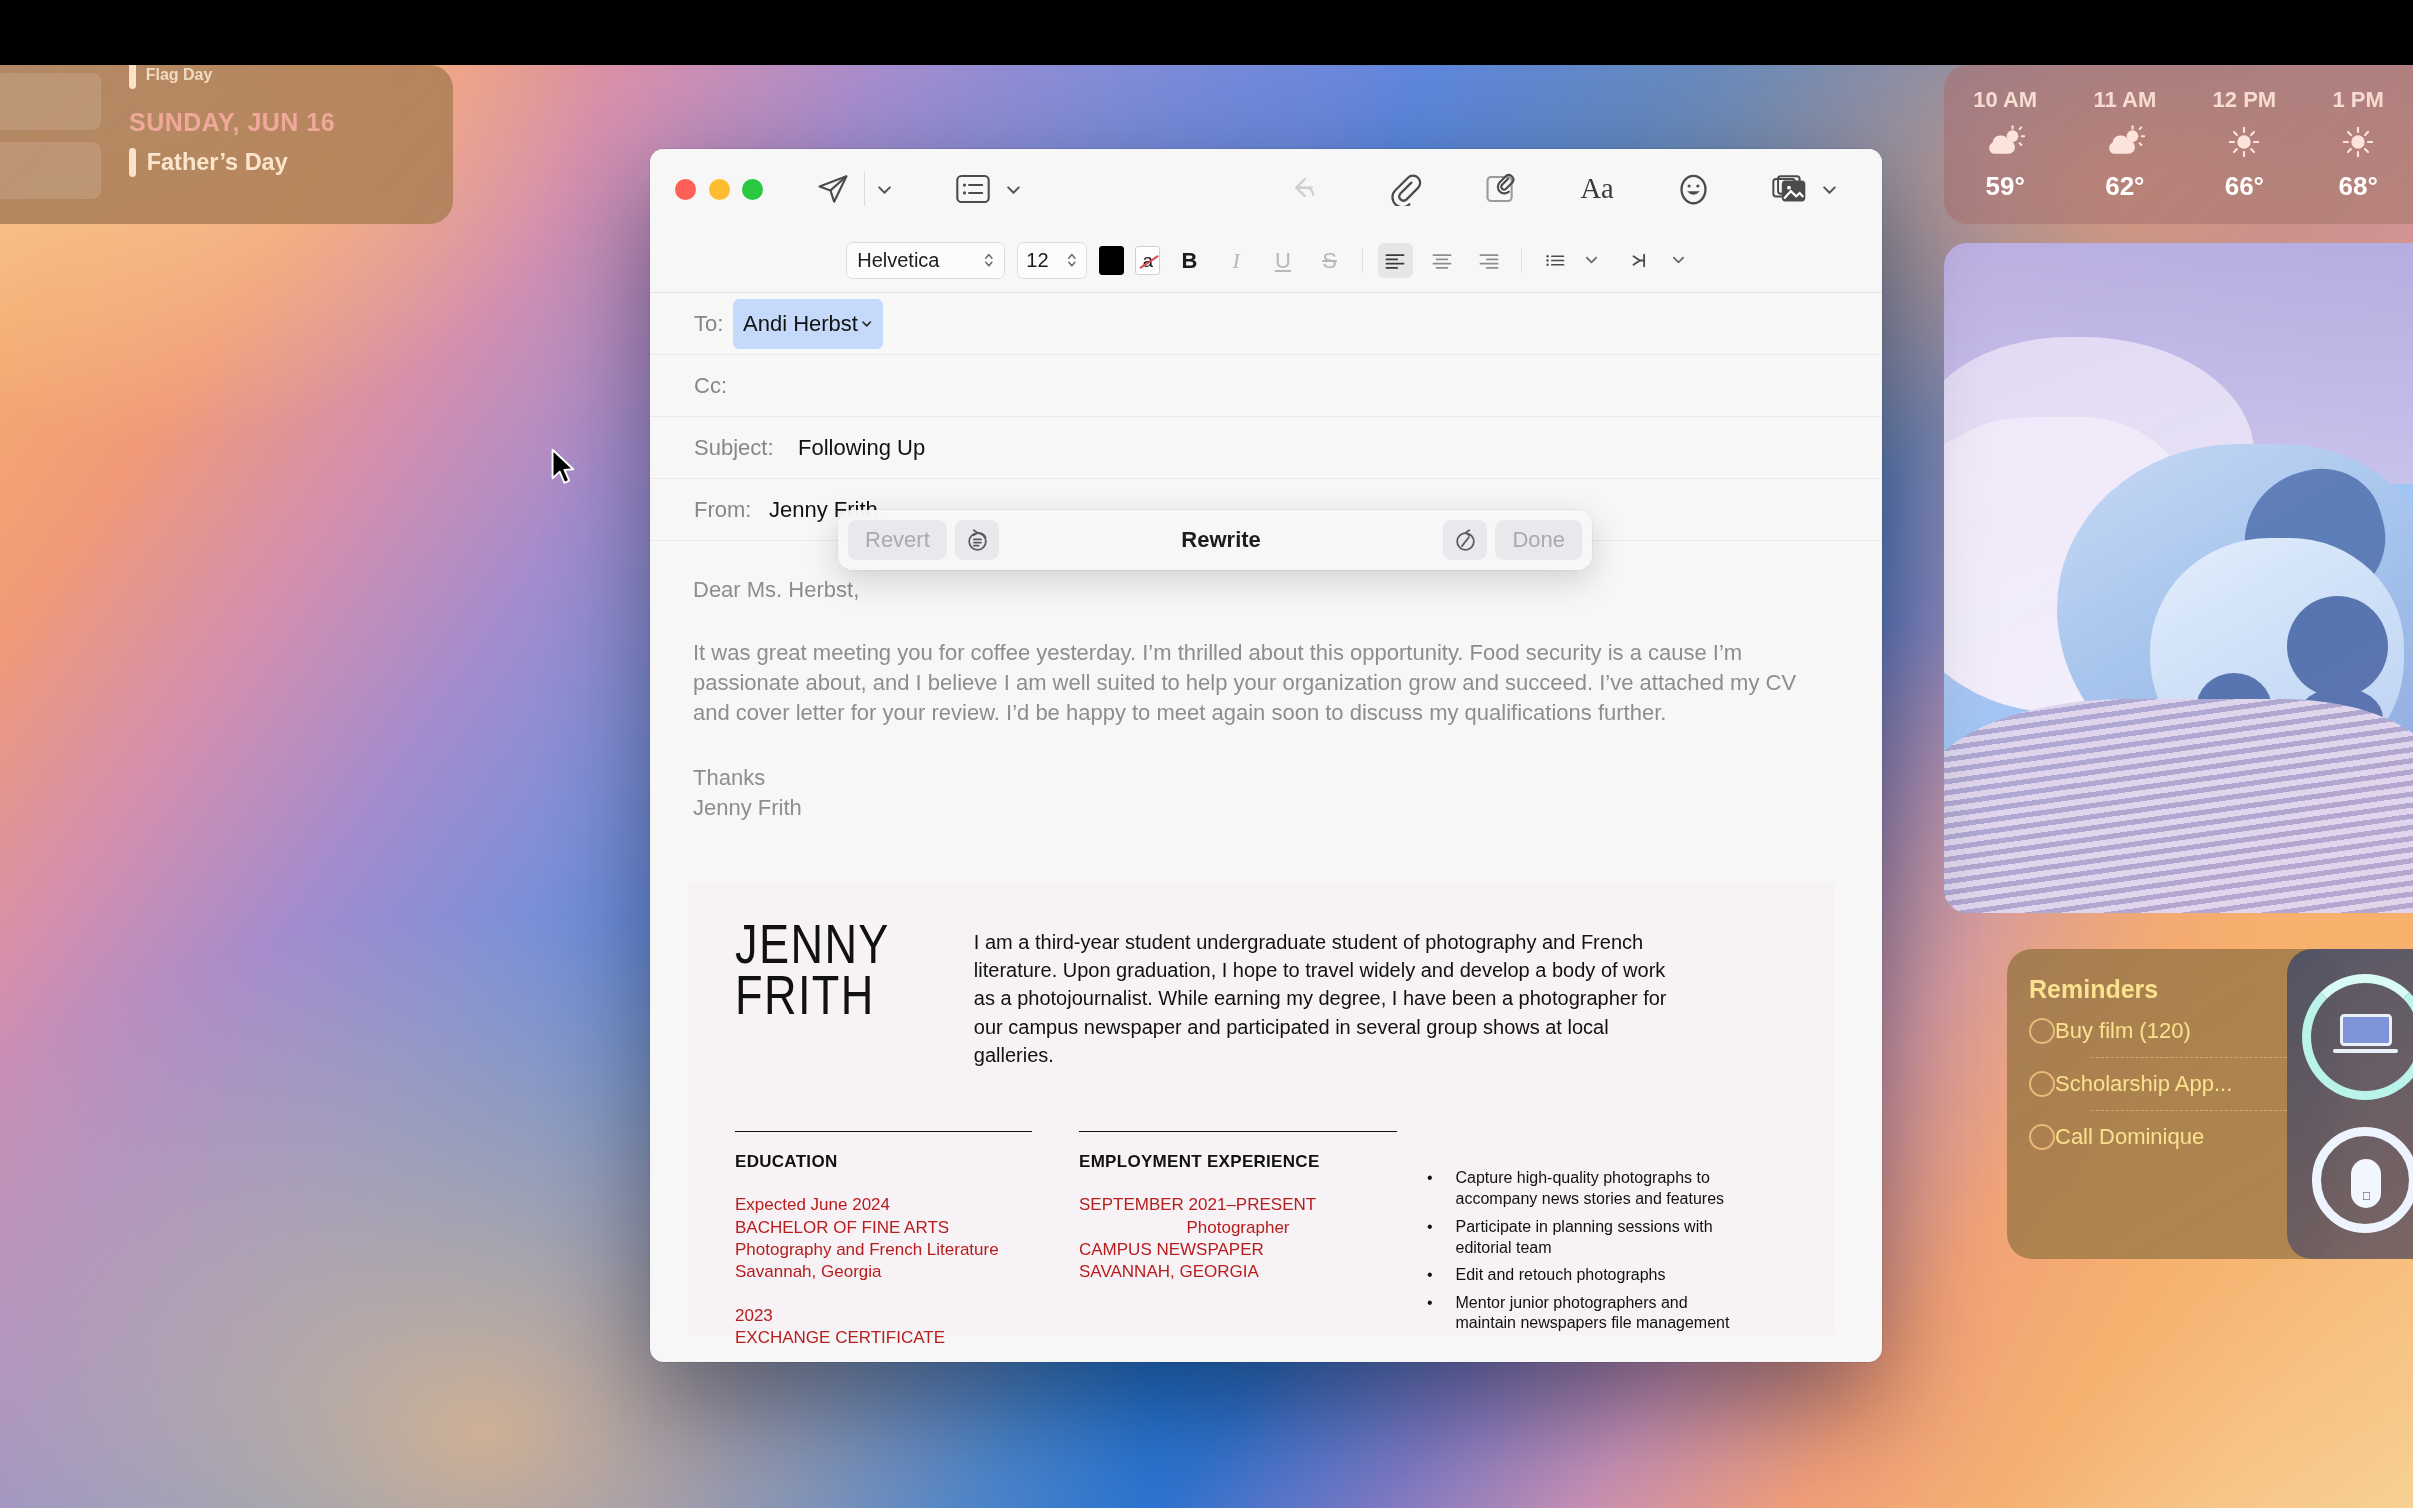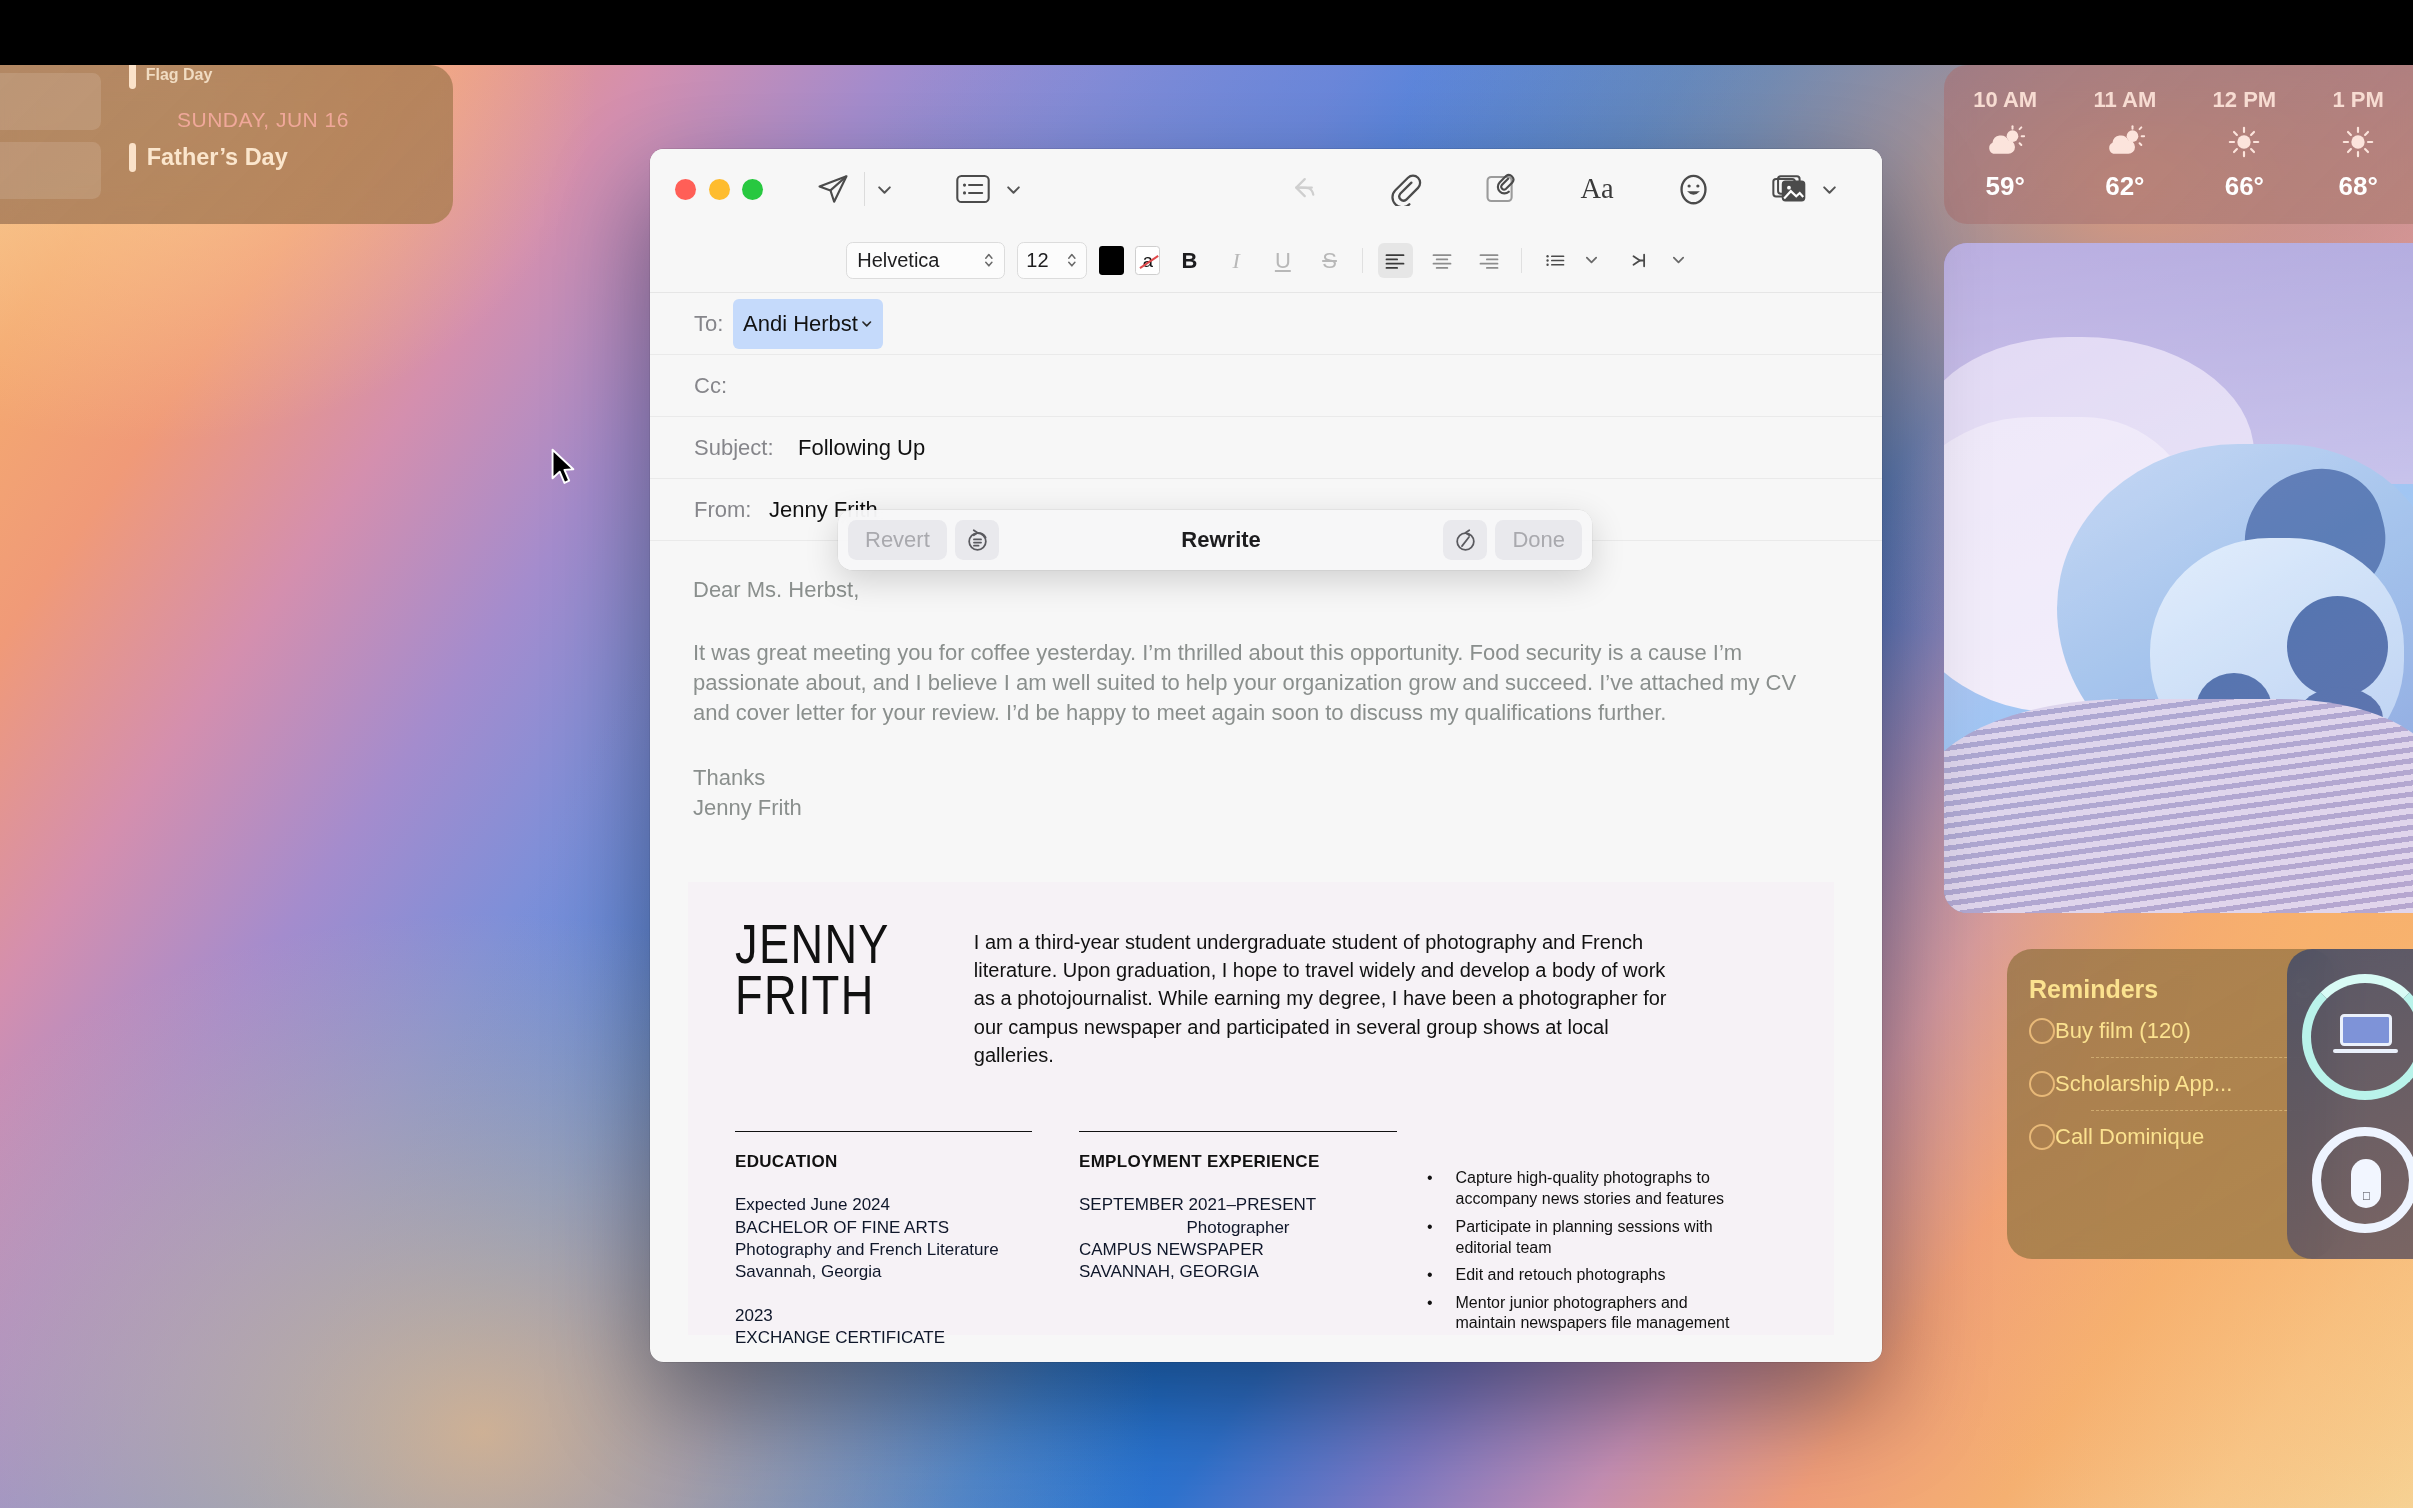--- a/index.html
+++ b/index.html
@@ -47,22 +47,22 @@
     padding:0 0 0 0;
   }
   #cal-left-strip { position:absolute; left:0; top:8.4px; width:193px; bottom:0; }
   .cal-chip { height:57px; margin:0 0 11.7px 0; background:rgba(255,255,255,.12);
     border-radius:8.4px; }
   #cal-content { position:absolute; left:221px; top:0; right:8.4px; bottom:0; }
   .cal-event-clip { display:flex; align-items:center; gap:10px;
     margin-top:-5px; height:30px; overflow:hidden; }
   .cal-bar { width:6.7px; height:28.5px; border-radius:3.4px; background:#fbe2c9; flex:none; }
   .cal-clip-label { font-size:16px; font-weight:700; color:#f7e4cc; opacity:.9; }
-  .cal-date { font-size:21px; font-weight:400; letter-spacing:0.5px;
-    color:#f0a89a; margin-top:18.4px;margin-left:48px; }
+  .cal-date { font-size:25px; font-weight:700; letter-spacing:0.5px;
+    color:#f0a89a; margin-top:18.4px; }
   .cal-event { display:flex; align-items:center; gap:11px; margin-top:11px; }
   .cal-event-label { font-size:23.5px; font-weight:700; color:#fbe6cd; }
 
   
   #weather-widget {
     right:0; top:65px; width:469px; height:159px;
     background:linear-gradient(135deg, rgba(165,115,120,.66), rgba(175,125,115,.72));
     border-radius:23.5px 0 0 23.5px;
     display:flex; align-items:center; justify-content:space-around;
     padding:0 1px;
@@ -207,21 +207,21 @@
   .res-top { display:flex; gap:50px; }
   .res-name { font-size:55px; line-height:.92; letter-spacing:1.7px;
     font-weight:300; color:#111; font-family:"Liberation Sans", sans-serif;
     transform:scaleX(.82); transform-origin:left center; }
   .res-intro { font-size:20px; line-height:1.42; color:#111; width:696px; padding-top:8.4px; }
   .res-cols { display:flex; gap:47px; margin-top:62px; }
   .res-col-left { width:297px; }
   .res-col-right { flex:1; display:flex; gap:30px; }
   .res-rule { border-top:1.7px solid #111; margin-bottom:20px; }
   .res-h { font-size:17px; font-weight:700; letter-spacing:0.3px; color:#111; }
-  .res-block { margin-top:22px; font-size:17px; line-height:1.30; color:#0f172a; }
+  .res-block { margin-top:22px; font-size:17px; line-height:1.30; color:#b91c1c; }
   .res-center { text-align:center; }
   .res-bullets { width:318px; padding-top:37px; font-size:16px; line-height:1.30; color:#111; }
   .res-bullet { display:flex; gap:23.5px; margin-bottom:6.7px; }
   .res-bullet .dot { width:5px; }
 
   
   #rewrite-popup {
     position:absolute; left:838px; top:510px; width:754px; height:60px;
     background:rgba(246,246,248,.93); backdrop-filter:blur(20px);
     border-radius:14.2px; box-shadow:0 10px 34px rgba(0,0,0,.16), 0 0 0 0.4px rgba(0,0,0,.09);

